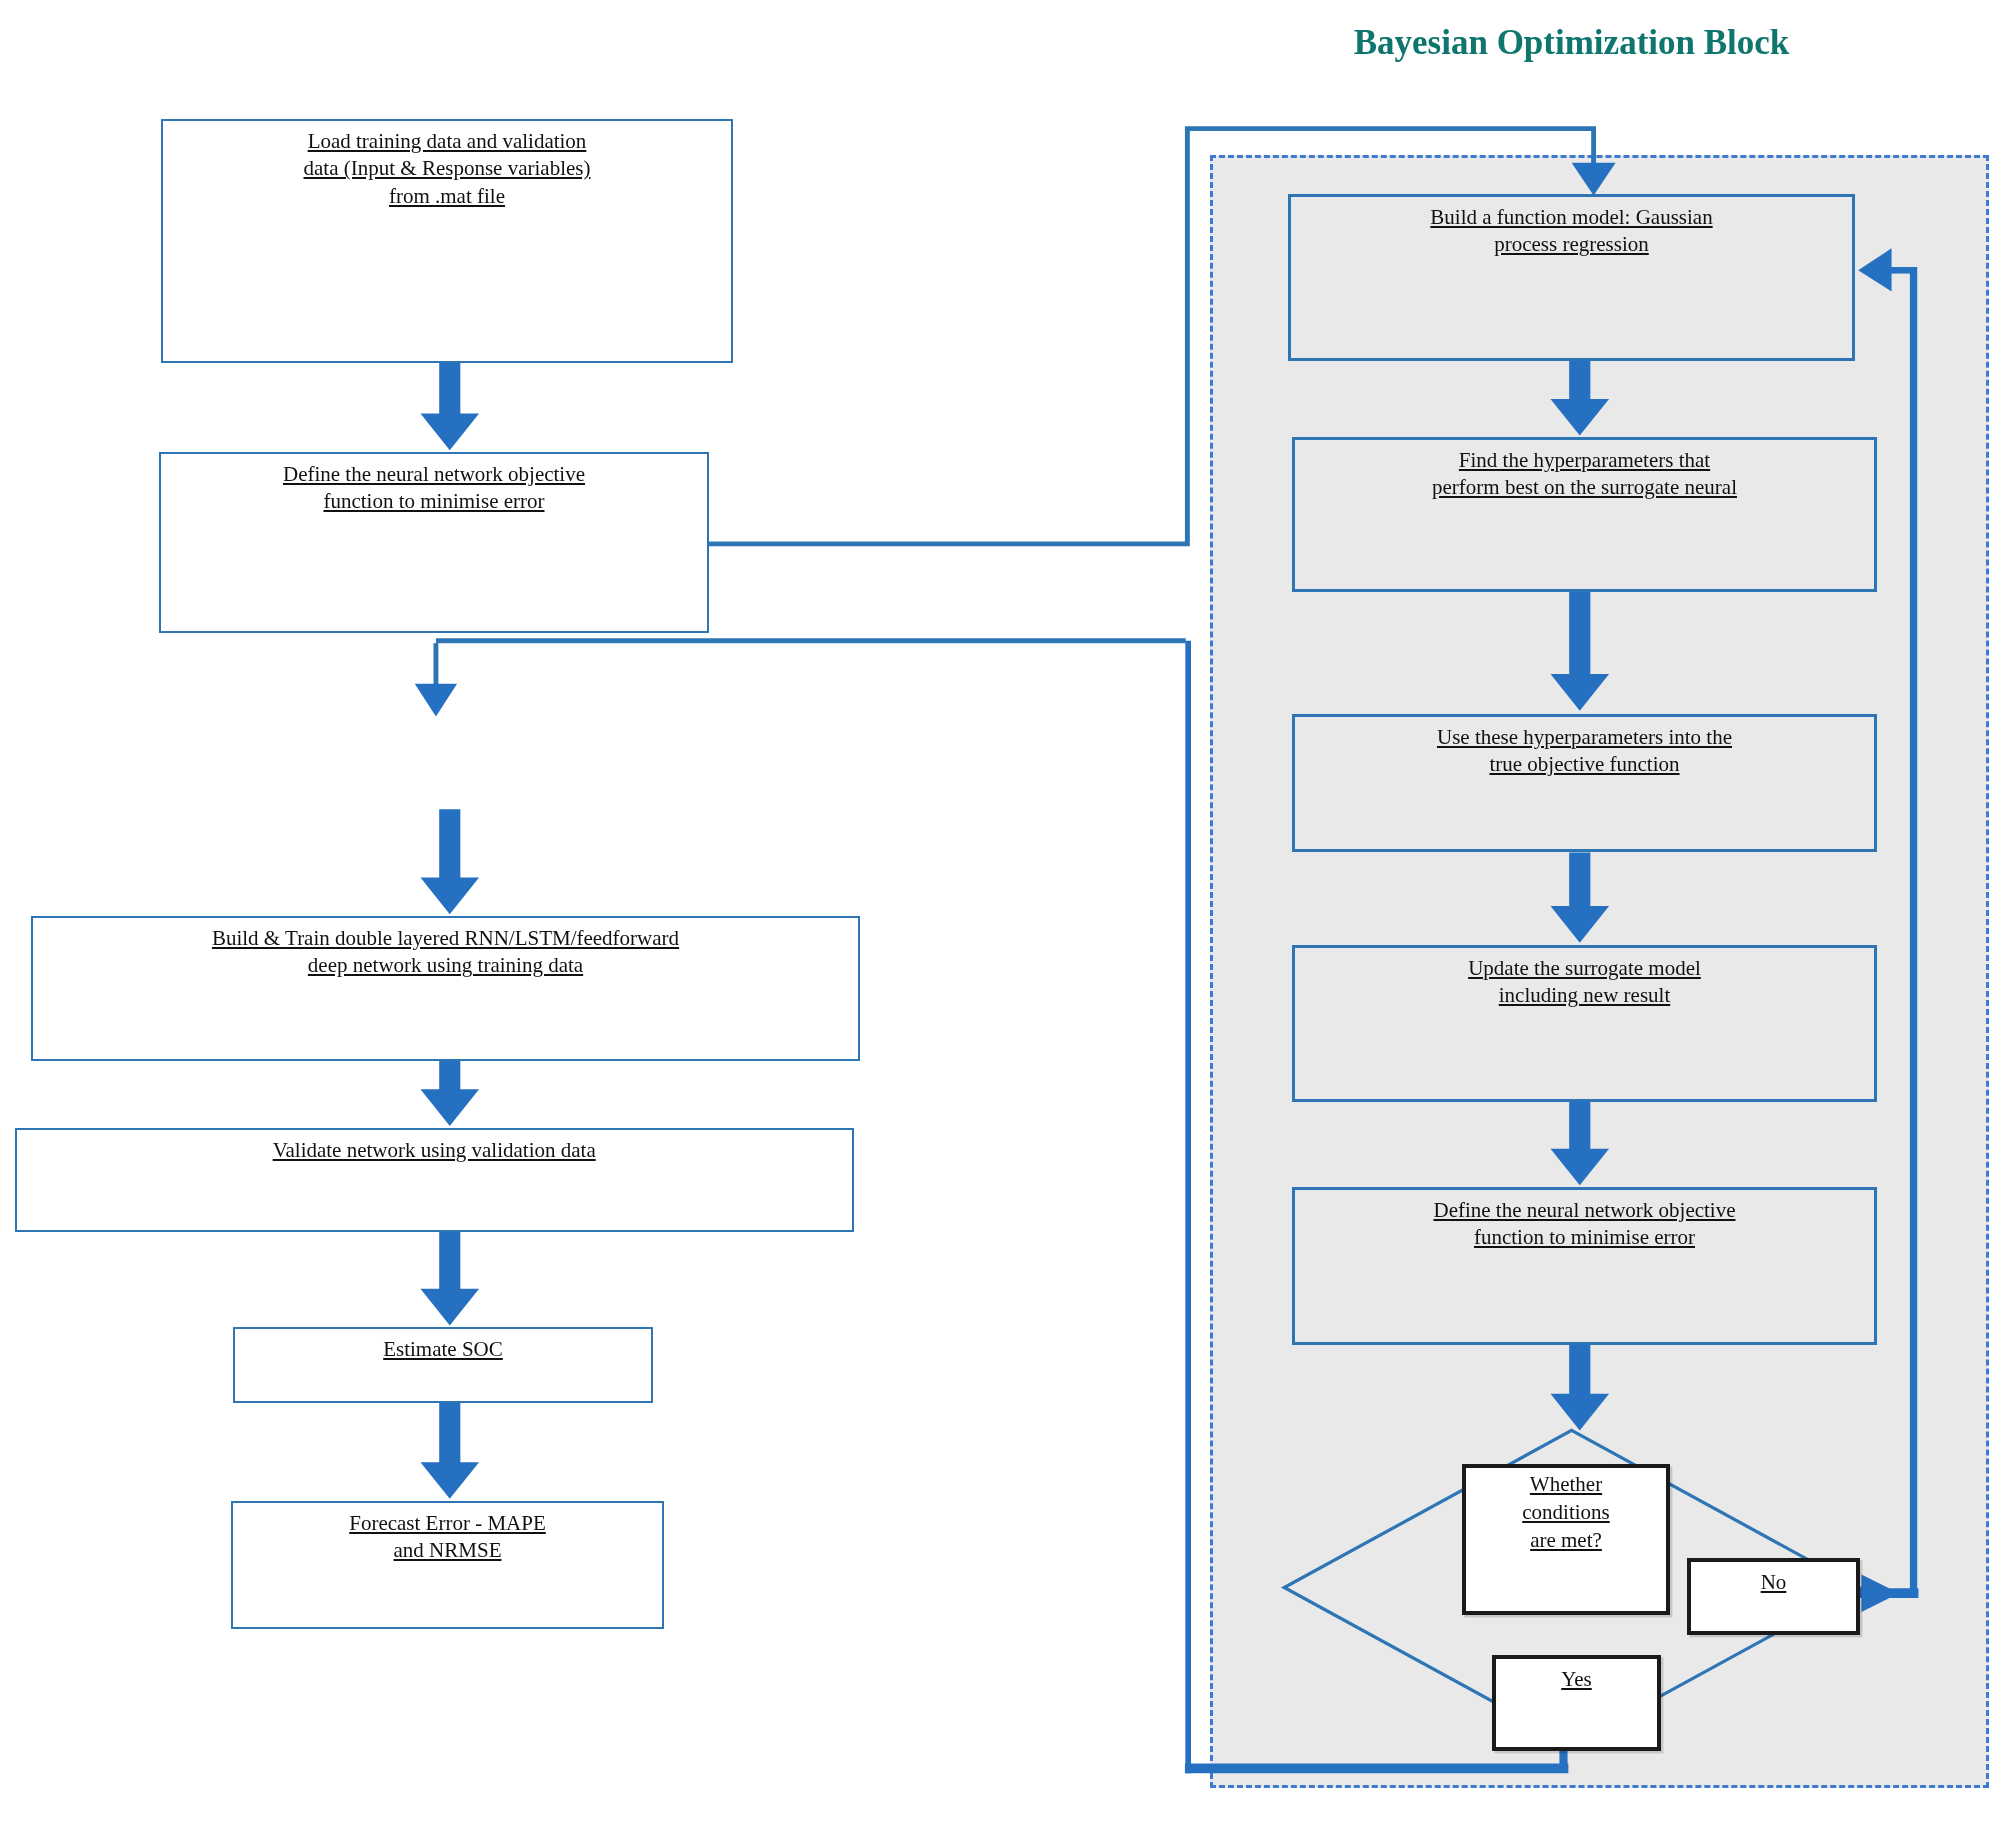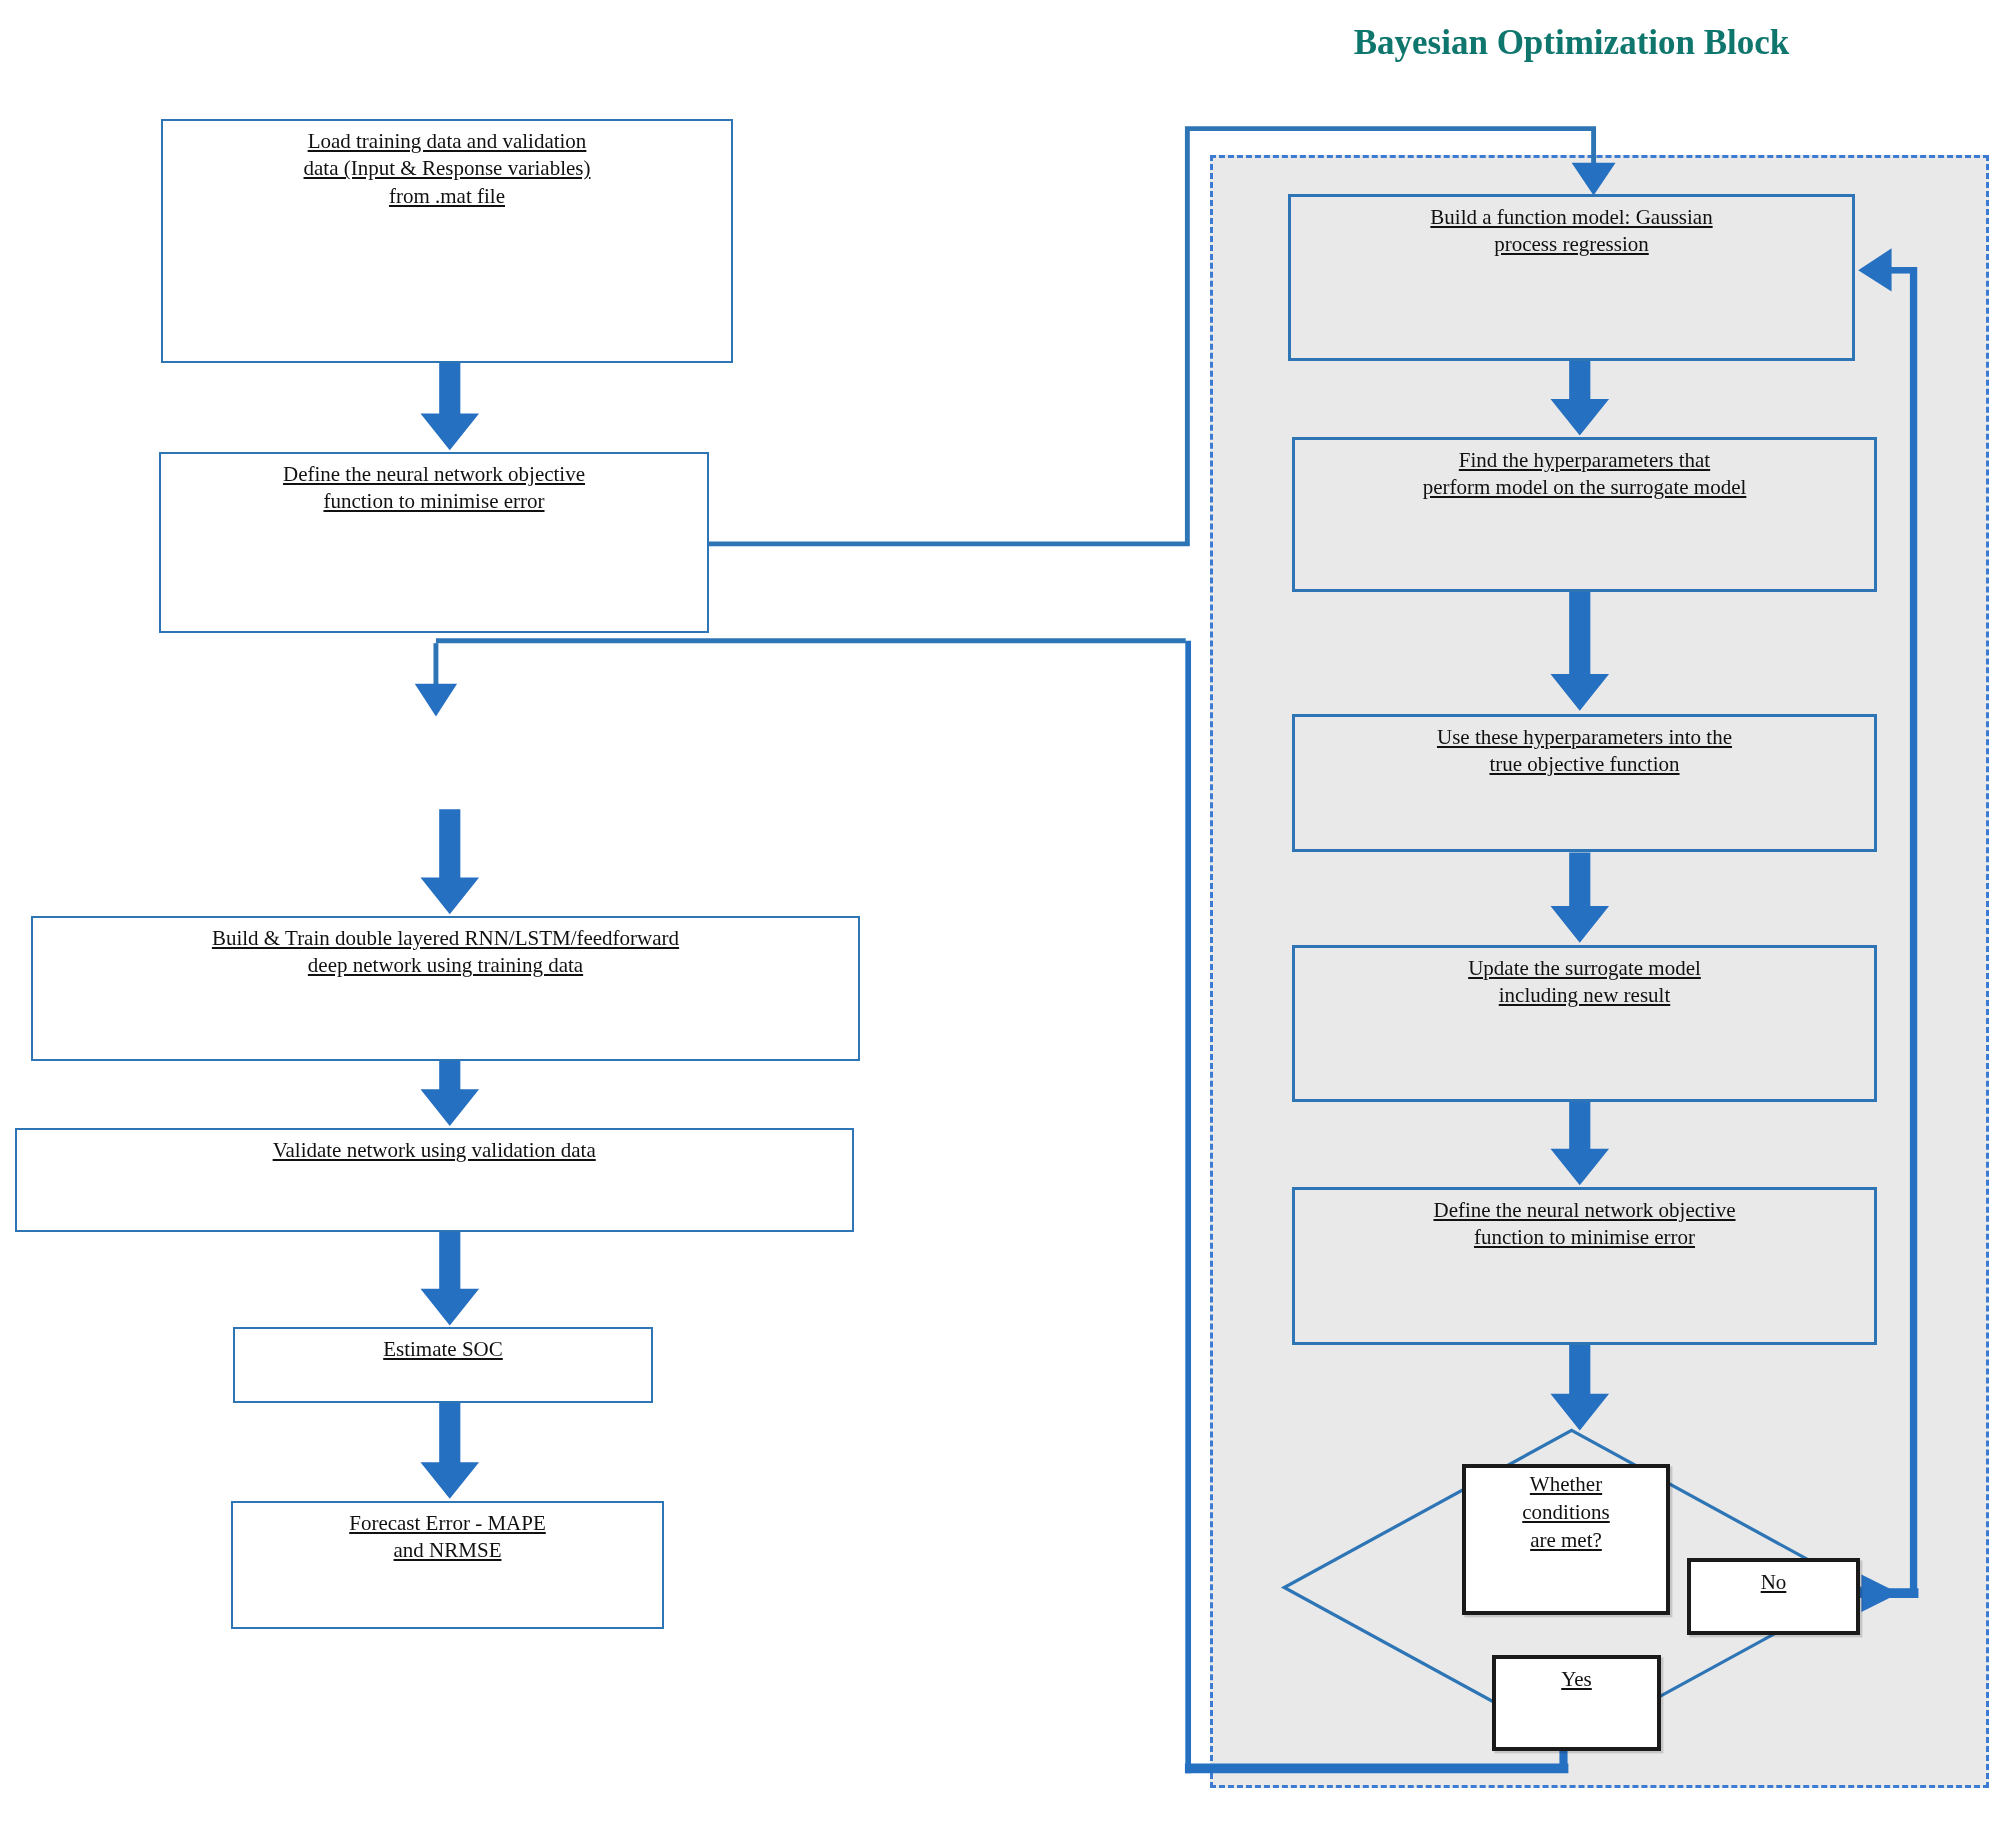--- a/index.html
+++ b/index.html
@@ -107,21 +107,21 @@
     <span class="lbl">Forecast Error - MAPE
 and NRMSE</span>
   </div>
 
   <div class="node gray lift-m" style="left:1288px;top:194px;width:567px;height:167px">
     <span class="lbl">Build a function model: Gaussian
 process regression</span>
   </div>
   <div class="node gray lift-s" style="left:1292px;top:437px;width:585px;height:155px">
     <span class="lbl">Find the hyperparameters that
-perform model on the surrogate model</span>
+perform best on the surrogate neural</span>
   </div>
   <div class="node gray lift-s" style="left:1292px;top:714px;width:585px;height:138px">
     <span class="lbl">Use these hyperparameters into the
 true objective function</span>
   </div>
   <div class="node gray lift-s" style="left:1292px;top:945px;width:585px;height:157px">
     <span class="lbl">Update the surrogate model
 including new result</span>
   </div>
   <div class="node gray lift-m" style="left:1292px;top:1187px;width:585px;height:158px">

